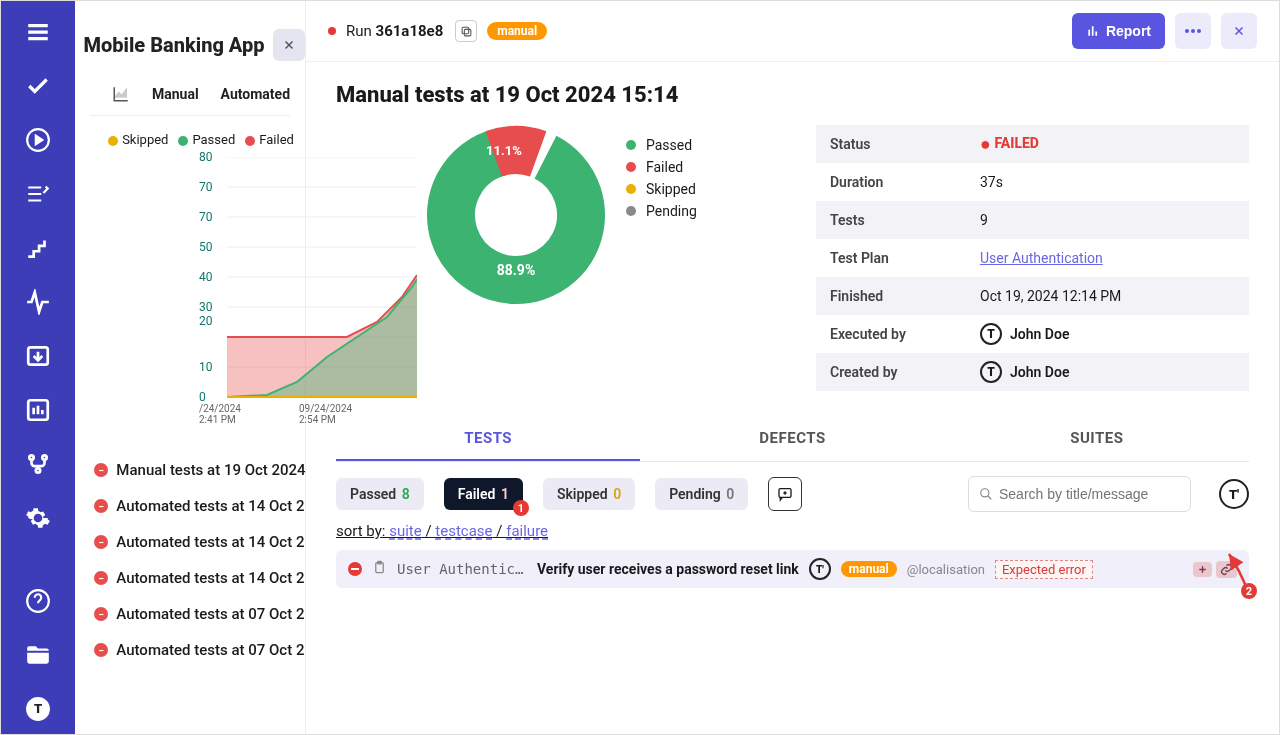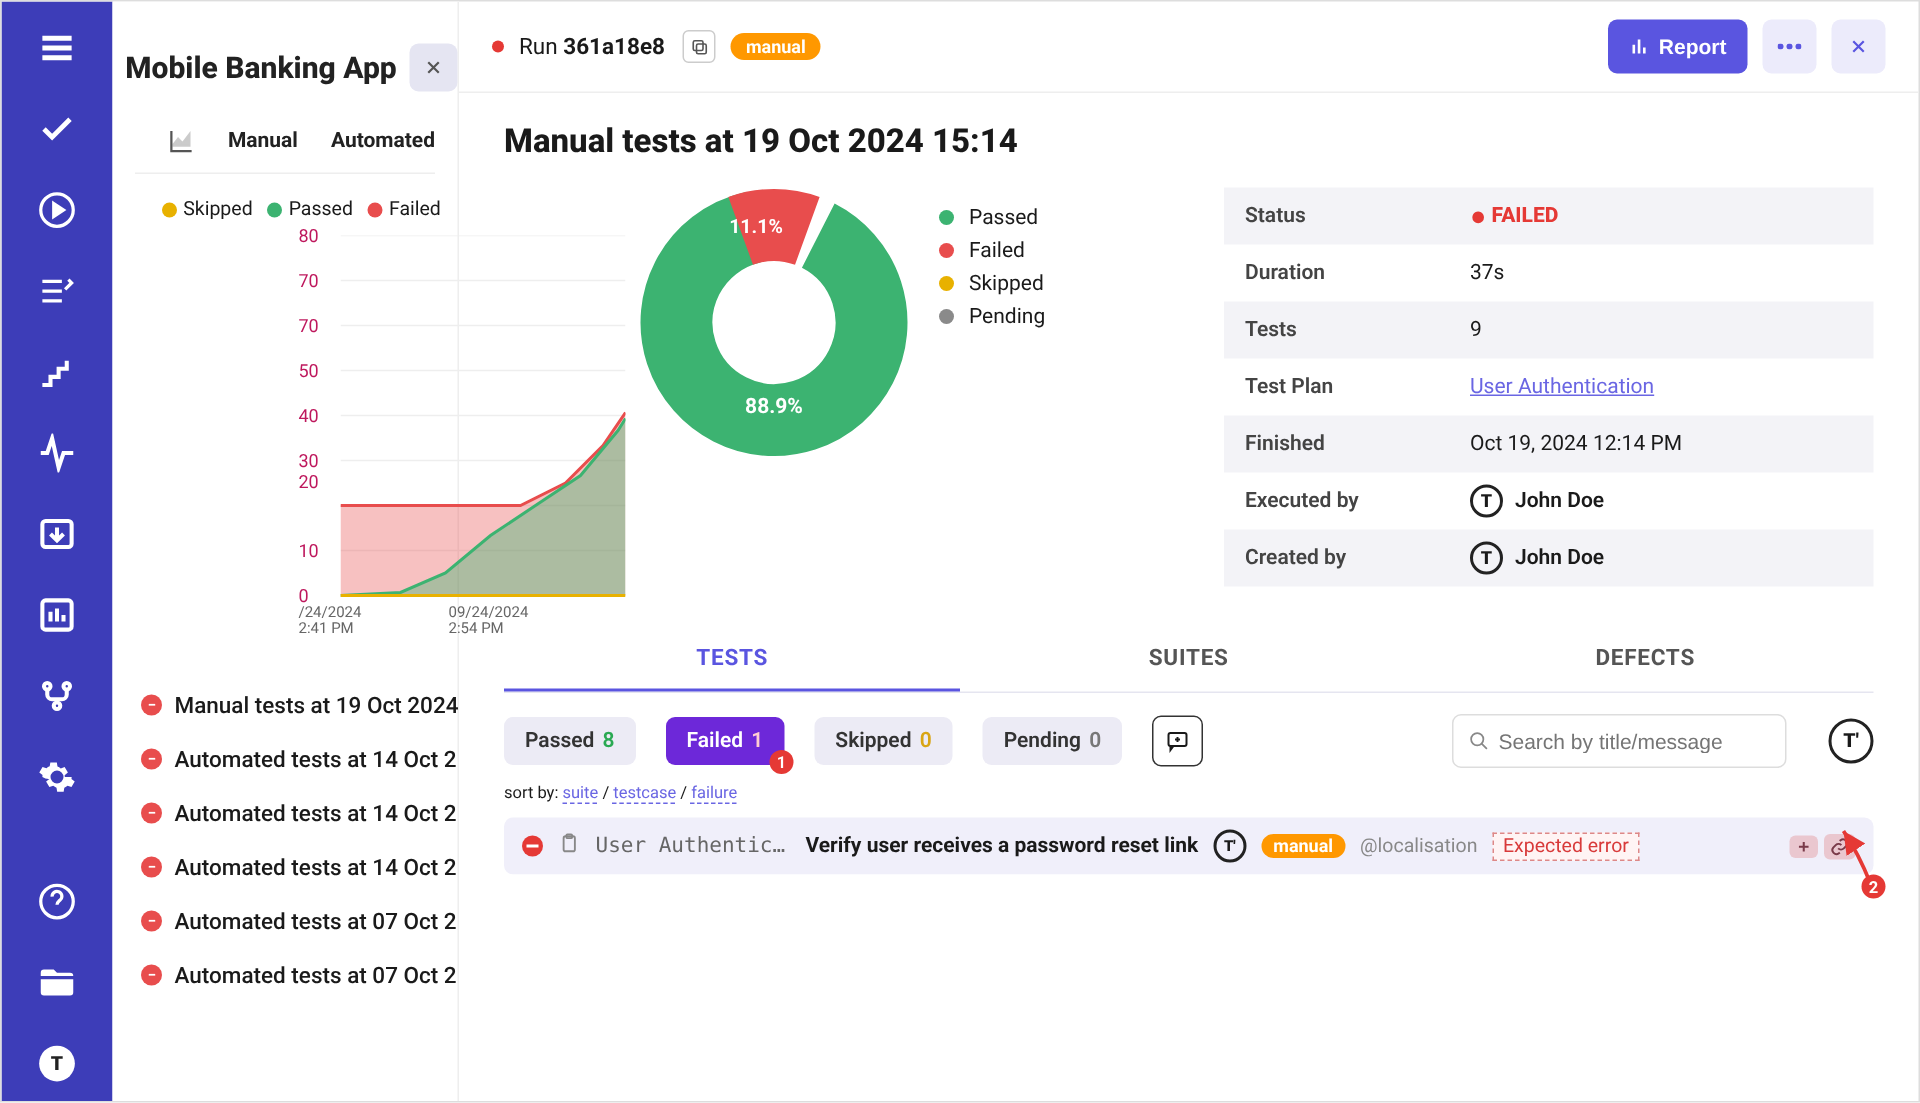--- a/index.html
+++ b/index.html
@@ -17,21 +17,21 @@
   .sidebar { width: 231px; background: #fff; border-right: 1px solid #eee; display:flex; flex-direction:column;align-items:center; }
   .sb-header { display:flex; align-items:center; padding: 28px 14px 10px 22px; gap:8px; }
   .sb-title { font-size: 20px; font-weight: 800; flex:1; color:#222; white-space:nowrap; }
   .sb-close { width:32px; height:32px; border-radius:6px; background:#e5e5f2; display:flex; align-items:center; justify-content:center; cursor:pointer; color:#555;}
   .sb-tabs { display:flex; align-items:center; gap:22px; padding: 14px 0 12px 22px; border-bottom:1px solid #eee; }
   .sb-chart-icon { width:18px; height:18px; color:#555; }
   .sb-tab { font-size:14px; font-weight:700; color:#222; cursor:pointer; }
   .sb-legend { display:flex; gap:10px; padding:16px 0 6px 22px; font-size:13px; }
   .dot { width:10px; height:10px; border-radius:50%; display:inline-block; margin-right:4px; vertical-align:middle;}
   .sb-chart { position:relative; height:250px; margin:4px 0 0 18px; }
-  .y-tick { position:absolute; left:0; font-size:12px; color:#be185d; transform:translateY(-50%); }
+  .y-tick { position:absolute; left:0; font-size:12px; color:#0f766e; transform:translateY(-50%); }
   .sb-chart svg { position:absolute; left:28px; top:0; }
   .x-tick { position:absolute; bottom:-2px; font-size:10px; color:#666; }
   .sb-runs { padding: 28px 0 0 20px; display:flex; flex-direction:column; gap:18px; }
   .run-item { display:flex; align-items:center; gap:8px; font-size:15px; font-weight:500; cursor:pointer; white-space:nowrap; overflow:hidden; }
   .stat-dot { width:14px; height:14px; border-radius:50%; display:inline-flex; align-items:center; justify-content:center; font-size:10px; color:#fff; font-weight:700; flex-shrink:0;}
 
   
   .main { flex:1; display:flex; flex-direction:column; min-width:0; }
   .topbar { height:61px; border-bottom:1px solid #eee; display:flex; align-items:center; padding:0 22px; gap:10px; }
   .run-dot { width:8px; height:8px; background:#e53935; border-radius:50%; }
@@ -62,31 +62,31 @@
   .user-chip .uicon { width:22px; height:22px; border:2px solid #222; border-radius:50%; display:flex; align-items:center; justify-content:center; font-size:12px; font-weight:900;}
 
   
   .result-tabs { display:flex; border-bottom: 1px solid #e5e5f0; margin-bottom:14px; }
   .rtab { flex:1; text-align:center; padding:10px 0 12px; font-size:15px; font-weight:700; color:#555; cursor:pointer; letter-spacing:0.5px;}
   .rtab.active { color:#5a55e0; border-bottom:2px solid #5a55e0; }
 
   
   .filters { display:flex; align-items:center; gap:20px; margin-bottom:10px; }
   .pill { background:#ecebf5; border-radius:6px; padding:8px 14px; font-size:14px; font-weight:600; cursor:pointer; position:relative; color:#333;}
-  .pill.active { background:#6d28d9; color:#fff;}
+  .pill.active { background:#0f172a; color:#fff;}
   .pill .num { margin-left:2px; }
   .pill .g { color:#2aa952;} .pill .r { color:#e84d4d;} .pill .y { color:#d9a514;} .pill .gr{ color:#777;}
   .pill.active .r { color:#ffcdd2; }
   .pill .badge { position:absolute; right:-6px; bottom:-6px; background:#e53935; color:#fff; width:16px; height:16px; border-radius:50%; font-size:11px; display:flex; align-items:center; justify-content:center;}
   .icon-btn { width:34px; height:34px; border:1.5px solid #333; border-radius:6px; display:flex; align-items:center; justify-content:center; cursor:pointer;}
   .search-box { flex:0 0 210px; margin-left:auto; border:1px solid #ddd; border-radius:6px; height:36px; display:flex; align-items:center; padding:0 10px; color:#888;}
   .search-box input { border:none; outline:none; font-size:14px; flex:1; background:transparent;}
   .round-logo { width:30px; height:30px; border:2px solid #222; border-radius:50%; display:flex; align-items:center; justify-content:center; font-weight:900; font-size:13px; margin-left:8px; cursor:pointer;}
 
-  .sortby { font-size:11px; margin: 6px 0 10px 0;}
+  .sortby { font-size:15px; margin: 6px 0 10px 0; text-decoration: underline;}
   .sortby .s-link { color:#6a66e3; cursor:pointer; text-decoration: underline; text-decoration-style: dashed; text-underline-offset: 3px;}
 
   
   .test-row { background:#f0effa; border-radius:6px; padding:8px 12px; display:flex; align-items:center; gap:10px; font-size:14px; }
   .test-row .minus { width:14px; height:14px; background:#e53935; border-radius:50%; position:relative;}
   .test-row .minus::after { content:''; position:absolute; left:3px; right:3px; top:6px; height:2px; background:#fff;}
   .clip-icon { color:#888; }
   .suite-name { font-family: ui-monospace, Menlo, monospace; color:#666; width:130px; overflow:hidden; text-overflow:ellipsis; white-space:nowrap;}
   .test-title { font-weight:700; }
   .tr-logo { width:22px; height:22px; border:2px solid #222; border-radius:50%; display:flex; align-items:center; justify-content:center; font-size:10px; font-weight:900;}
@@ -368,22 +368,22 @@
               <div class="info-val user-chip">
                 <span class="uicon">T</span>
                 <span>John Doe</span>
               </div>
             </div>
         </div>
       </div>
 
       <div class="result-tabs">
         <div class="rtab active">TESTS</div>
+        <div class="rtab">DEFECTS</div>
         <div class="rtab">SUITES</div>
-        <div class="rtab">DEFECTS</div>
       </div>
 
       <div class="filters">
         <div class="pill"><span>Passed</span> <span class="num g">8</span></div>
         <div class="pill active"><span>Failed</span> <span class="num r">1</span><span class="badge">1</span></div>
         <div class="pill"><span>Skipped</span> <span class="num y">0</span></div>
         <div class="pill"><span>Pending</span> <span class="num gr">0</span></div>
         <div class="icon-btn">
             <svg width="16" height="16" viewBox="0 0 24 24" fill="none" stroke="currentColor" stroke-width="2">
               <rect x="3" y="4" width="18" height="13" rx="2"></rect>

